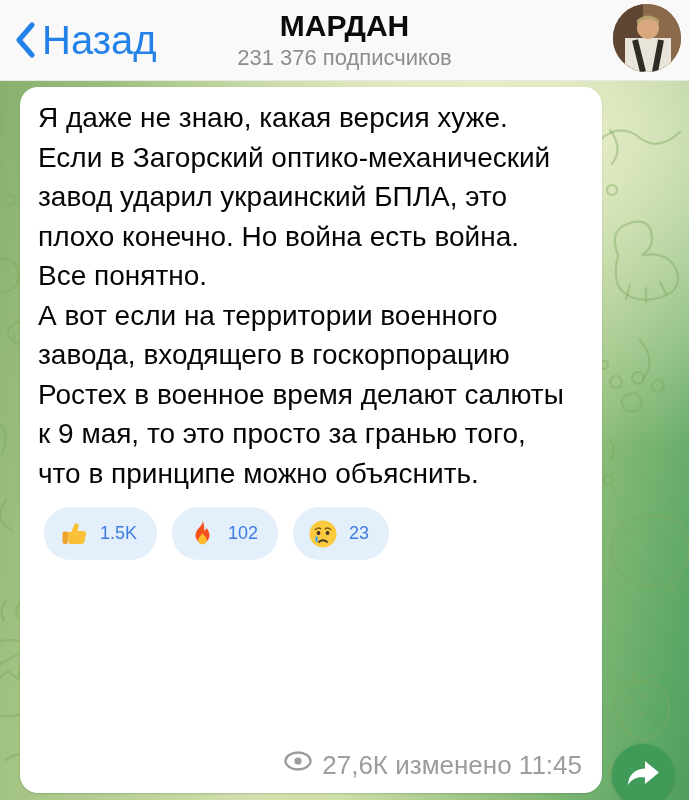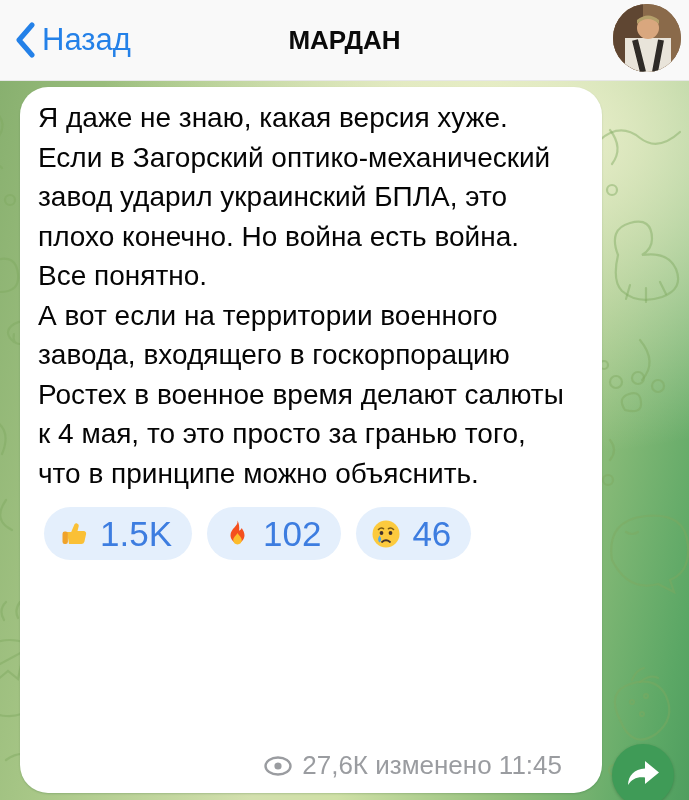--- a/index.html
+++ b/index.html
@@ -16,56 +16,56 @@
       linear-gradient(102deg,#88b06f 0%,#a8c787 22%,#d3e0ae 48%,#cfe0a6 58%,#93bf7c 78%,#5ba765 95%,#4f9e5f 100%);
   }
   .doodles{position:absolute;left:0;top:0;pointer-events:none;}
   
   .header{
     position:absolute;left:0;top:0;width:689px;height:80px;background:#f9f9f9;
     border-bottom:1px solid rgba(0,0,0,.07);
     display:flex;align-items:center;z-index:5;
   }
   .back{
-    display:flex;gap:6px;margin-left:14px;cursor:pointer;
-    color:#2481e8;font-size:31px;flex:0 0 auto;
+    display:flex;align-items:center;gap:6px;margin-left:14px;cursor:pointer;
+    color:#2481e8;font-size:40px;flex:0 0 auto;
   }
   .titlebox{
     position:absolute;left:50%;top:50%;transform:translate(-50%,-50%);
     text-align:center;width:330px;
   }
-  .title{font-size:26px;font-weight:700;color:#0b0b0b;line-height:34px;}
+  .title{font-size:30px;font-weight:700;color:#0b0b0b;line-height:34px;}
   .subtitle{font-size:22px;color:#8c8c91;line-height:26px;margin-top:2px;}
   .avatar{
     position:absolute;right:8px;top:4px;width:68px;height:68px;border-radius:50%;
     overflow:hidden;background:#7a5b40;cursor:pointer;
   }
   
   .bubble{
     position:absolute;left:20px;top:87px;width:582px;height:706px;
-    background:#ffffff;border-radius:28px;
+    background:#ffffff;border-radius:18px;
     box-shadow:0 1px 2px rgba(0,60,20,.18);
     z-index:2;box-sizing:border-box;
     padding:11px 16px 19px 18px;
   }
   .msg-text{font-size:28px;line-height:39.5px;color:#050505;width:527px;}
   .msg-text p{margin:0;}
   
   .reactions{display:flex;gap:15px;margin-top:14px;margin-left:6px;}
   .pill{
     display:flex;align-items:center;gap:10px;
     background:#e4effc;border-radius:27px;height:53px;padding:0 20px 0 14px;
     cursor:pointer;
   }
   .pill .emoji{width:32px;height:32px;display:block;}
-  .pill .cnt{color:#3d7de0;font-size:35px;font-weight:500;}
+  .pill .cnt{color:#3d7de0;font-size:18px;font-weight:500;}
   
   .meta{
-    position:absolute;right:40px;bottom:12px;
-    display:flex;align-items:center;gap:9px;color:#9a9ca0;font-size:26px;
+    position:absolute;right:20px;bottom:12px;
+    display:flex;align-items:flex-start;gap:9px;color:#9a9ca0;font-size:26px;
   }
   
   .share{
     position:absolute;left:612px;top:744px;width:62px;height:62px;border-radius:50%;
     background:#3f9b57;z-index:4;display:flex;align-items:center;justify-content:center;
     cursor:pointer;box-shadow:0 1px 3px rgba(0,40,10,.25);
   }
 </style>
 </head>
 <body>
@@ -117,37 +117,38 @@
 
 <div class="header">
   <div class="back">
     <svg width="22" height="36" viewBox="0 0 22 36">
       <path d="M18 3 L5 18 L18 33" stroke="#2481e8" stroke-width="5" fill="none" stroke-linecap="round" stroke-linejoin="round"></path>
     </svg>
     <span>Назад</span>
   </div>
   <div class="titlebox">
     <div class="title">МАРДАН</div>
+    <div class="subtitle">231 376 подписчиков</div>
   </div>
   <div class="avatar">
     <svg width="68" height="68" viewBox="0 0 68 68">
       <rect width="68" height="68" fill="#8a6a4a"></rect>
       <rect x="0" y="0" width="30" height="68" fill="#5f4632"></rect>
       <rect x="12" y="34" width="46" height="34" fill="#e9e4da"></rect>
       <path d="M22 36 L30 68 M48 36 L42 68" stroke="#2e2a26" stroke-width="6"></path>
       <circle cx="35" cy="24" r="11" fill="#d9a77e"></circle>
       <path d="M24 20 q 11 -10 22 0 l 0 -4 q -11 -9 -22 0z" fill="#b4a06a"></path>
     </svg>
   </div>
 </div>
 
 <div class="bubble">
   <div class="msg-text">
     <p>Я даже не знаю, какая версия хуже. Если в Загорский оптико-механический завод ударил украинский БПЛА, это плохо конечно. Но война есть война. Все понятно.</p>
-    <p>А вот если на территории военного завода, входящего в госкорпорацию Ростех в военное время делают салюты к 4 мая, то это просто за гранью того, что в принципе можно объяснить.</p>
+    <p>А вот если на территории военного завода, входящего в госкорпорацию Ростех в военное время делают салюты к 9 мая, то это просто за гранью того, что в принципе можно объяснить.</p>
   </div>
 
   <div class="reactions">
     <div class="pill">
       <svg class="emoji" viewBox="0 0 32 32">
         <path fill="#fac036" d="M9 14h4.2l3.1-7.2c.5-1.1 1.6-1.7 2.7-1.4 1.3.3 2 1.6 1.7 2.9L19.5 13h6.3c1.5 0 2.6 1.4 2.3 2.9l-1.7 7.8A3.2 3.2 0 0 1 23.2 26H11z"></path>
         <rect x="4.5" y="13.6" width="5.4" height="12.4" rx="2.2" fill="#f0a32a"></rect>
       </svg>
       <span class="cnt">1.5K</span>
     </div>
@@ -160,21 +161,21 @@
     </div>
     <div class="pill">
       <svg class="emoji" viewBox="0 0 32 32">
         <circle cx="16" cy="16" r="13.5" fill="#fcca3e"></circle>
         <path d="M8.5 11.5 q 2.5 -2.5 5 -.8 M18.5 10.7 q 2.5 -1.7 5 .8" stroke="#7a5a12" stroke-width="1.6" fill="none" stroke-linecap="round"></path>
         <circle cx="11.5" cy="15" r="1.9" fill="#42302a"></circle>
         <circle cx="20.5" cy="15" r="1.9" fill="#42302a"></circle>
         <path d="M12 24 q 4 -3.4 8 0" stroke="#42302a" stroke-width="1.8" fill="none" stroke-linecap="round"></path>
         <path d="M9.6 17.5 q 3 4.5 0 7 q -3 -2.5 0 -7z" fill="#51a8e8"></path>
       </svg>
-      <span class="cnt">46</span>
+      <span class="cnt">23</span>
     </div>
   </div>
 
   <div class="meta">
     <svg width="30" height="22" viewBox="0 0 30 22">
       <ellipse cx="15" cy="11" rx="12.5" ry="8.5" fill="none" stroke="#9a9ca0" stroke-width="2.4"></ellipse>
       <circle cx="15" cy="11" r="3.6" fill="#9a9ca0"></circle>
     </svg>
     <span>27,6К изменено 11:45</span>
   </div>

